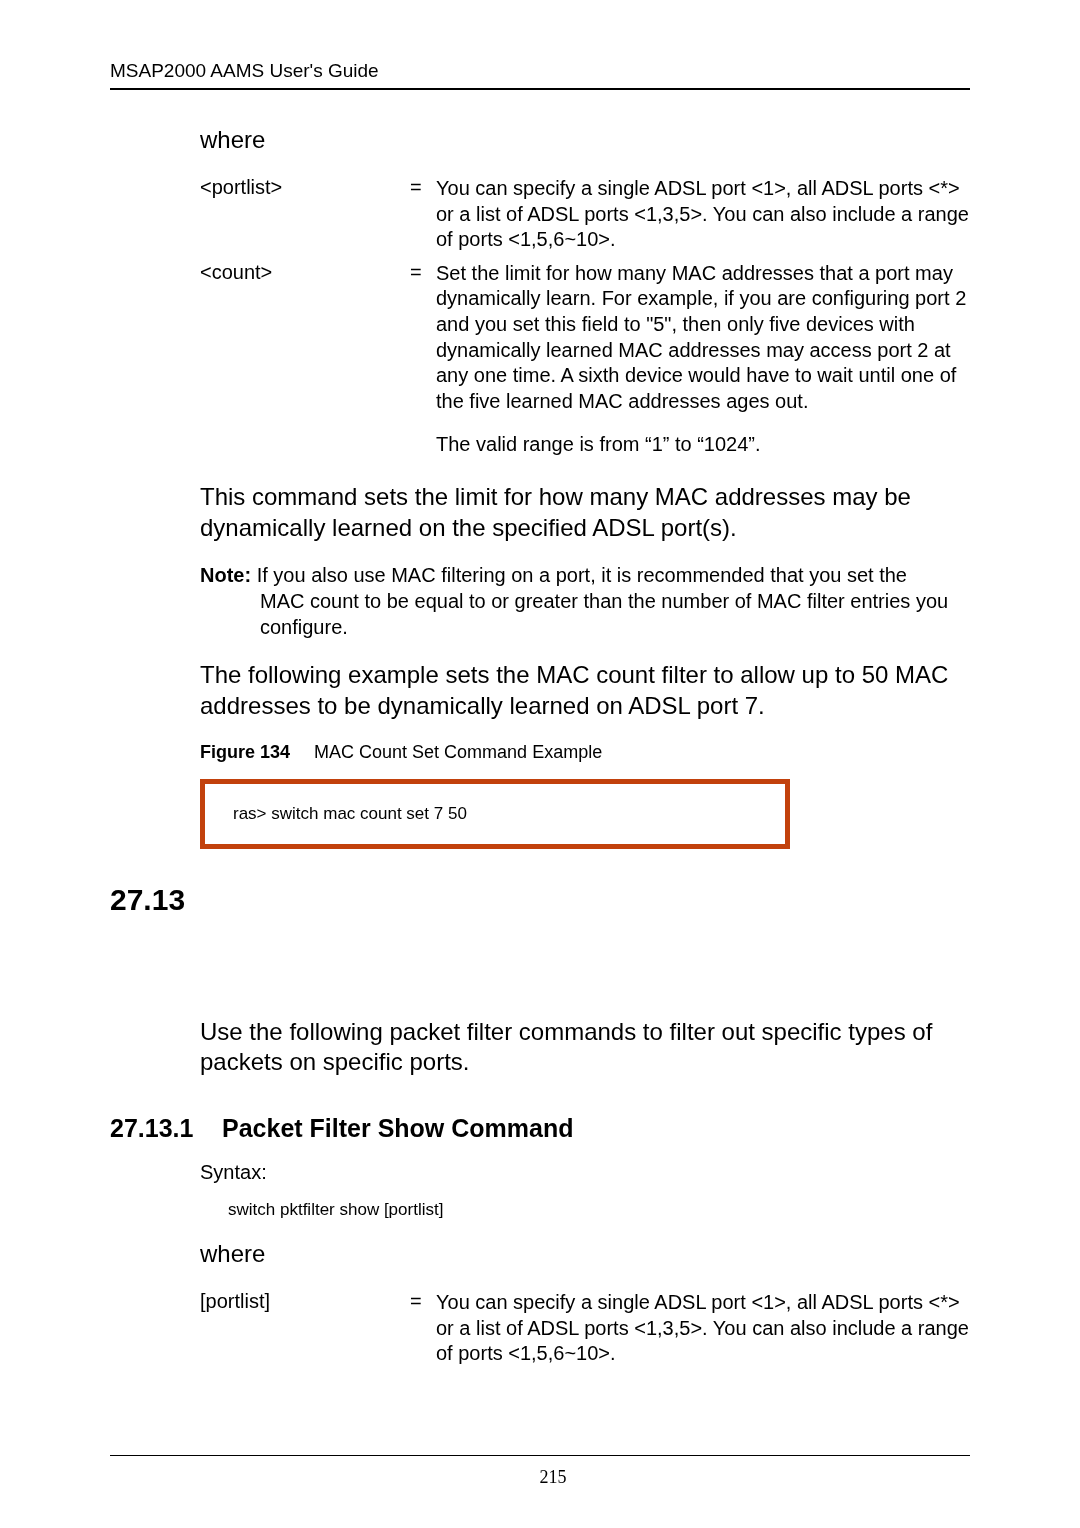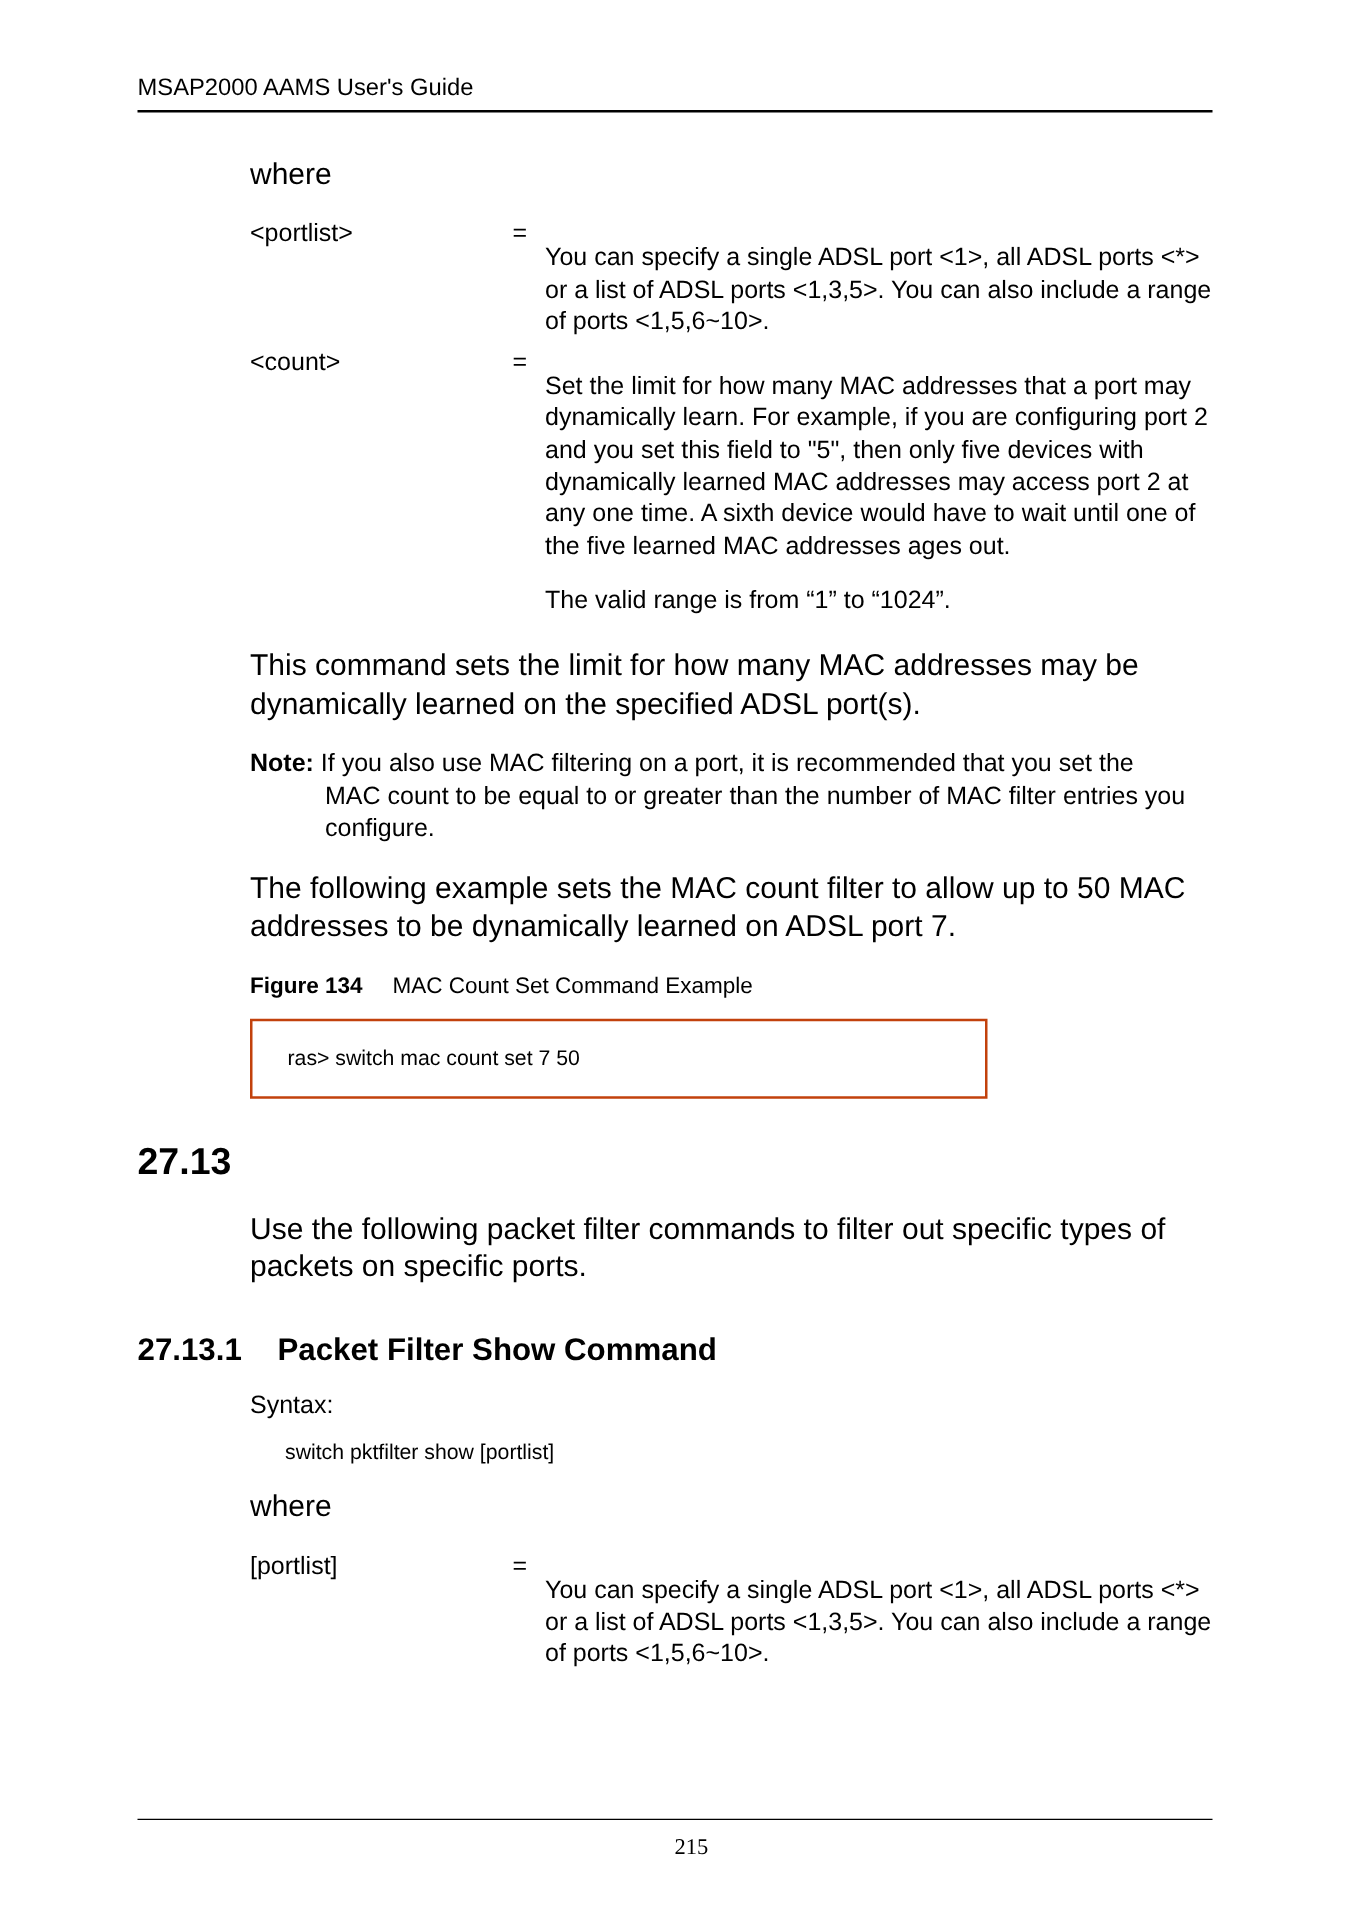--- a/index.html
+++ b/index.html
@@ -45,21 +45,20 @@
     }
     .def-eq {
       flex: 0 0 26px;
       font-size: 20px;
       padding-top: 0;
     }
     .def-desc {
       flex: 1;
       font-size: 20px;
       line-height: 1.28;
-      margin-top: 18px;
     }
     .def-desc .spacer { height: 18px; }
     .para {
       font-size: 24px;
       line-height: 1.28;
       margin-bottom: 20px;
     }
     .note {
       font-size: 20px;
       line-height: 1.28;
@@ -70,31 +69,32 @@
     .note .note-body {
       display: block;
       padding-left: 60px;
     }
     .figcap {
       font-size: 18px;
       margin-bottom: 16px;
     }
     .figcap .fb { font-weight: bold; margin-right: 24px; }
     .codebox {
-      border: 2px solid #c2410c;
+      border: 5px solid #c2410c;
       padding: 20px 28px;
       font-size: 17px;
       margin-bottom: 34px;
       width: 590px;
     }
     .h1row {
       display: flex;
       align-items: baseline;
       margin-bottom: 22px;
       margin-top: 30px;
+      flex-direction: column;
     }
     .h1num {
       font-size: 30px;
       font-weight: bold;
       flex: 0 0 112px;
     }
     .h1title {
       font-size: 30px;
       font-weight: bold;
     }

